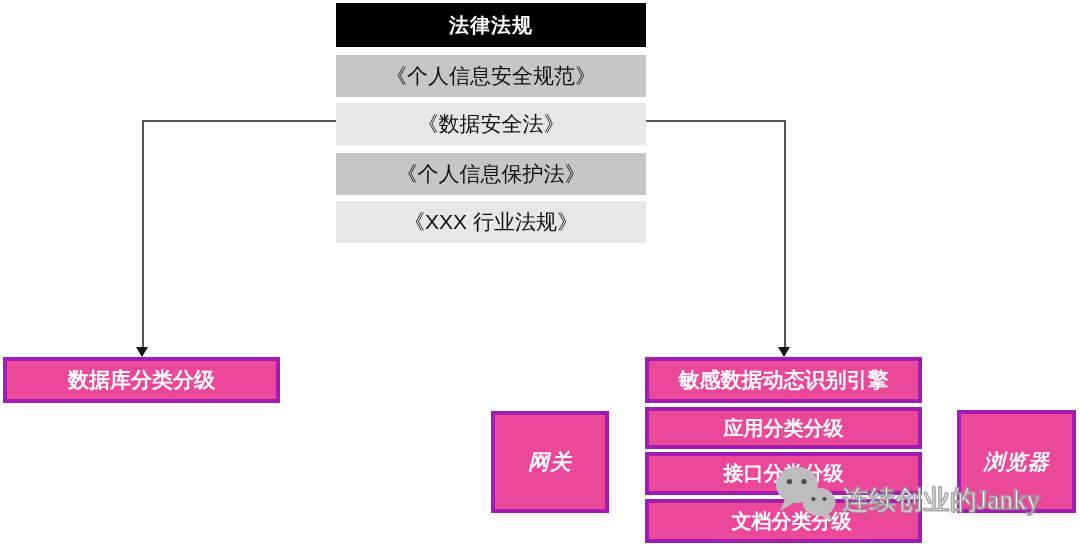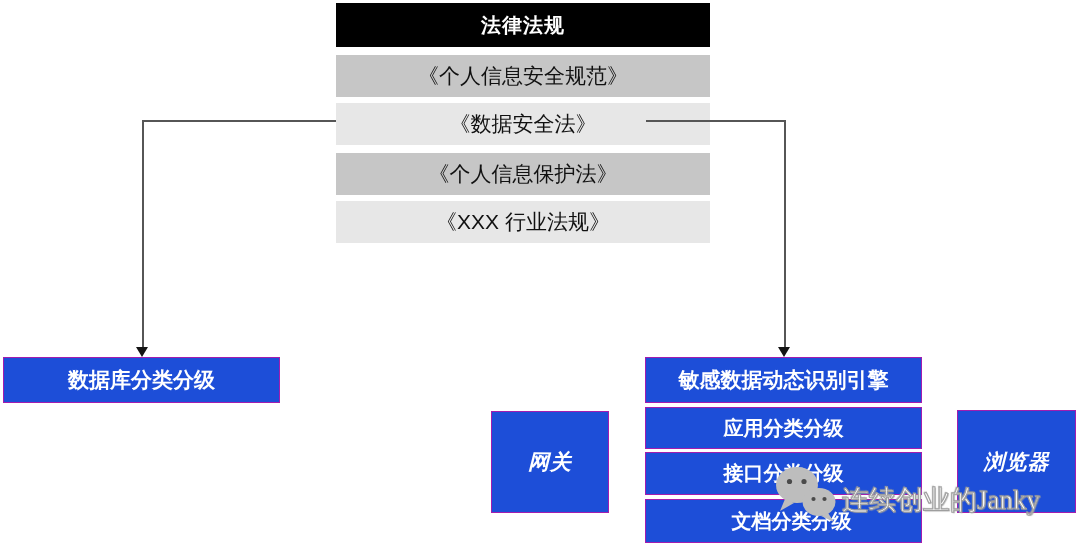--- a/index.html
+++ b/index.html
@@ -2,21 +2,21 @@
 <html><head>
 <meta charset="utf-8">
 <style>
   html,body{margin:0;padding:0;background:#fff;}
   .stage{
     position:relative;width:1080px;height:547px;background:#ffffff;
     font-family:"Liberation Sans","DejaVu Sans",sans-serif;
     overflow:hidden;
   }
   
-  .legal{position:absolute;left:336px;top:3px;width:374px;border-radius:25px;}
+  .legal{position:absolute;left:336px;top:3px;width:310px;border-radius:25px;}
   .legal-header{
     height:44px;background:#000;color:#fff;font-weight:bold;font-size:20px;
     display:flex;align-items:center;justify-content:center;letter-spacing:1px;
   }
   .legal-row{
     height:42px;margin-top:6px;color:#111;font-size:21px;
     display:flex;align-items:center;justify-content:center;
   }
   .legal-row.dark{background:#c6c6c6;margin-top:8px;}
   .legal-row.light{background:#e7e7e7;}
@@ -24,21 +24,21 @@
   .line{position:absolute;background:#565656;}
   .h-line{height:1.5px;}
   .v-line{width:1.5px;}
   .arrow-down{
     position:absolute;width:0;height:0;
     border-left:6px solid transparent;border-right:6px solid transparent;
     border-top:10px solid #141414;
   }
   
   .node{
-    position:absolute;background:#1d4ed8;border:1px solid #a21caf;color:#fff;
+    position:absolute;background:#ec4899;border:4px solid #a21caf;color:#fff;
     font-weight:bold;display:flex;align-items:center;justify-content:center;
     box-sizing:border-box;
   }
   .node.wide{font-size:21px;}
   .node.sub{font-size:20px;}
   .node.square{font-size:21px;letter-spacing:1px;font-style:italic;}
   
   .watermark{position:absolute;left:774px;top:463px;z-index:5;display:flex;align-items:center;}
   .watermark-text{
     font-size:27px;line-height:1;margin-left:4px;padding-top:14px;

